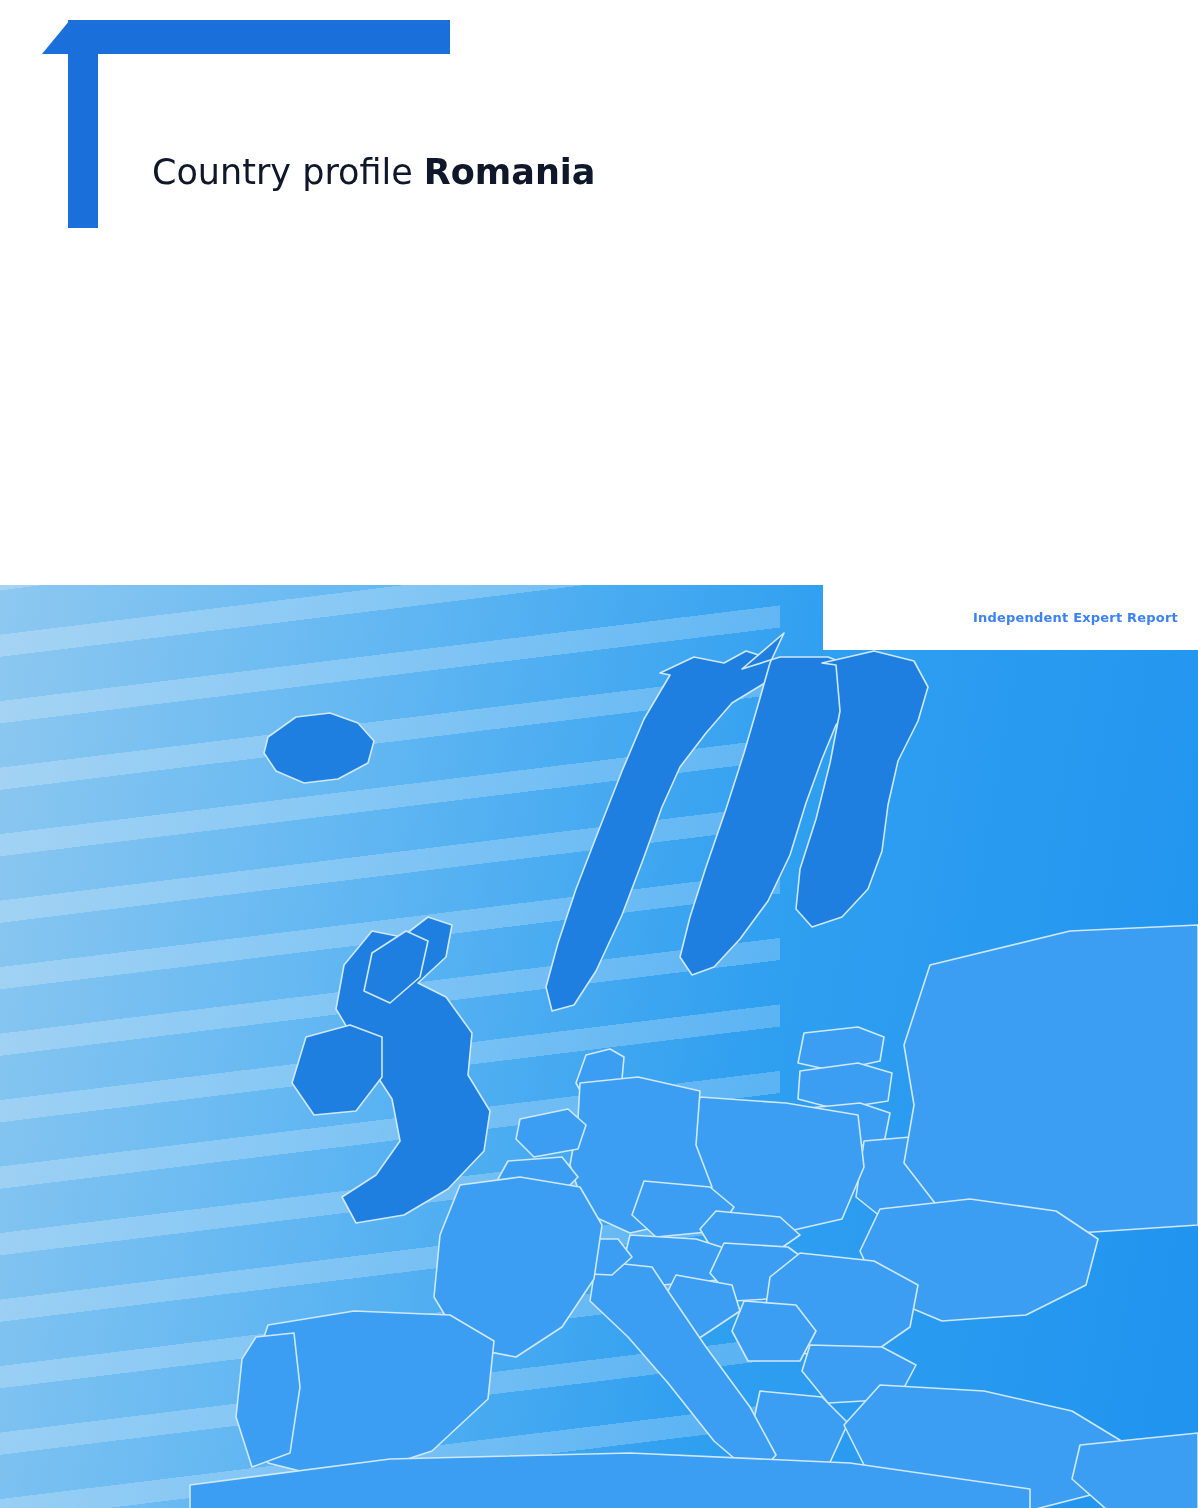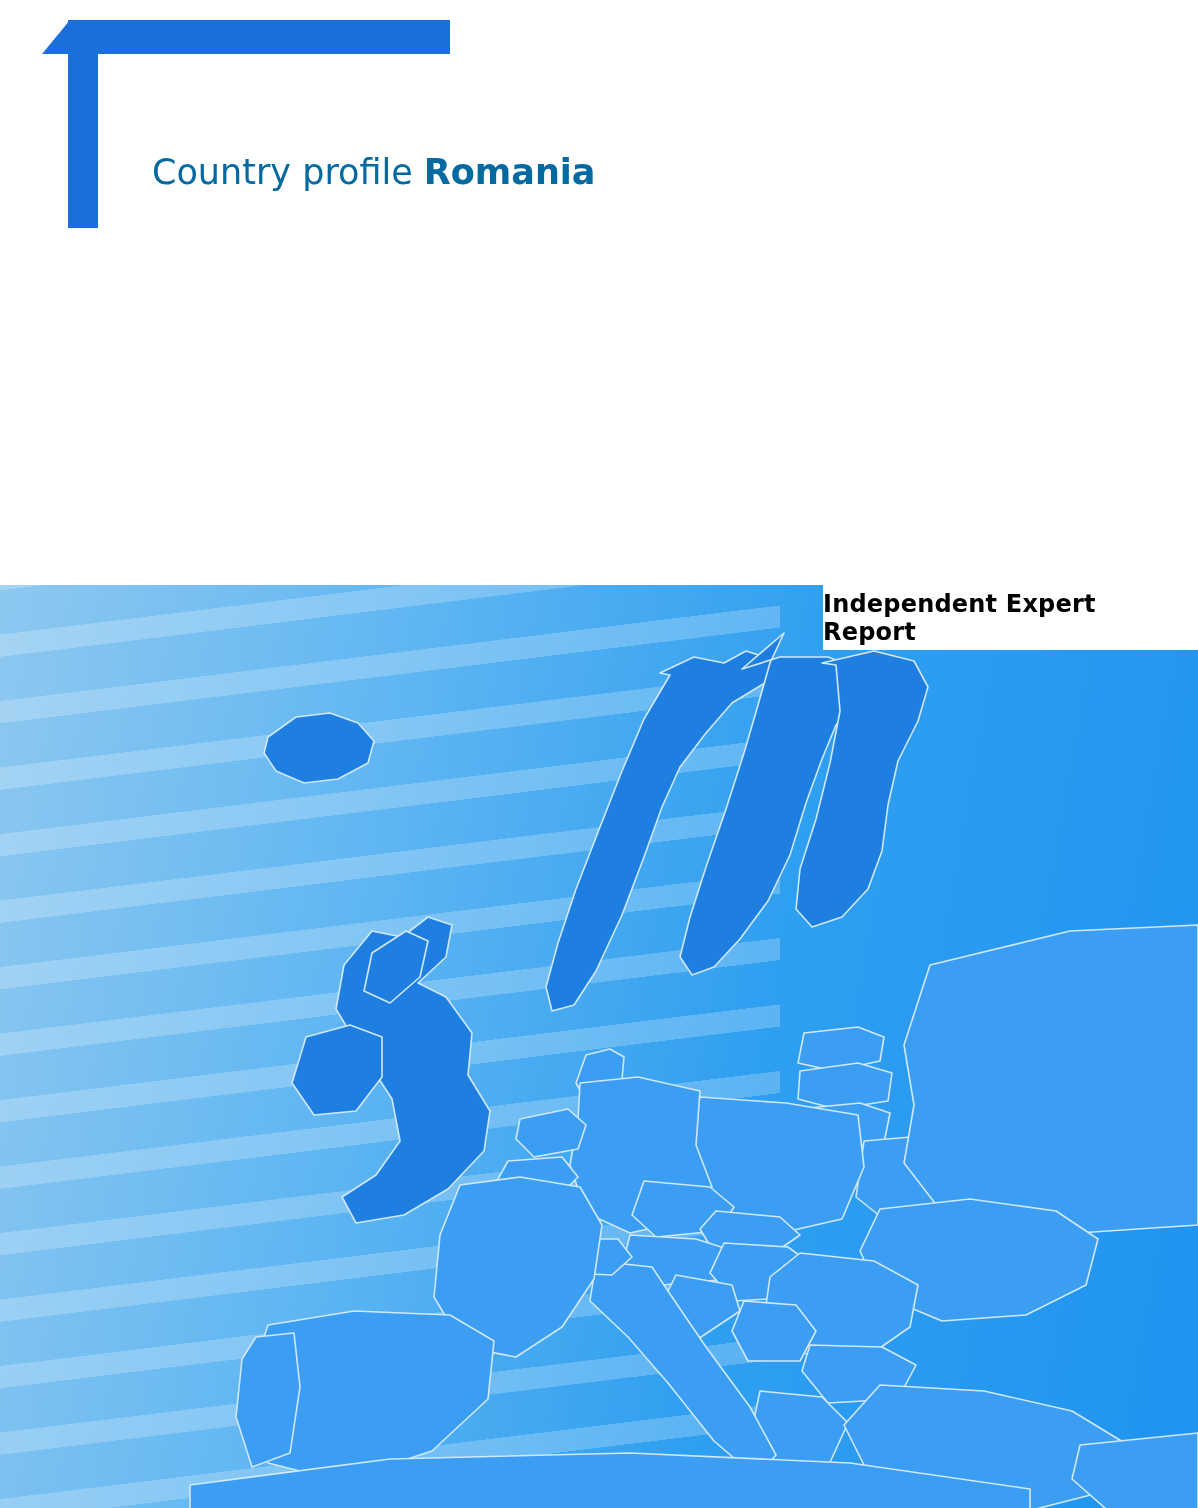--- a/index.html
+++ b/index.html
@@ -64,21 +64,21 @@
     font-weight: bold;
     color: #123a8f;
     line-height: 1.08;
     letter-spacing: -0.5px;
     white-space: nowrap;
   }
   .subtitle {
     margin-top: 24px;
     font-family: "DejaVu Sans", sans-serif;
     font-size: 35px;
-    color: #0369a1;
+    color: #0f172a;
     font-weight: normal;
     white-space: nowrap;
   }
   .subtitle .country {
     font-weight: bold;
   }
 
   
   .map-panel {
     position: absolute;
@@ -121,23 +121,23 @@
     height: 65px;
     background: #ffffff;
     display: flex;
     align-items: center;
     justify-content: flex-end;
     padding-right: 20px;
     box-sizing: border-box;
   }
   .report-tag span {
     font-family: "DejaVu Sans", sans-serif;
-    font-size: 24px;
+    font-size: 13px;
     font-weight: bold;
-    color: #000000;
+    color: #3b82f6;
     letter-spacing: 0.2px;
   }
 </style>
 </head>
 <body>
 
 <div class="corner-mark">
   <div class="bar-v"></div>
   <div class="bar-h"></div>
   <div class="slant"></div>

